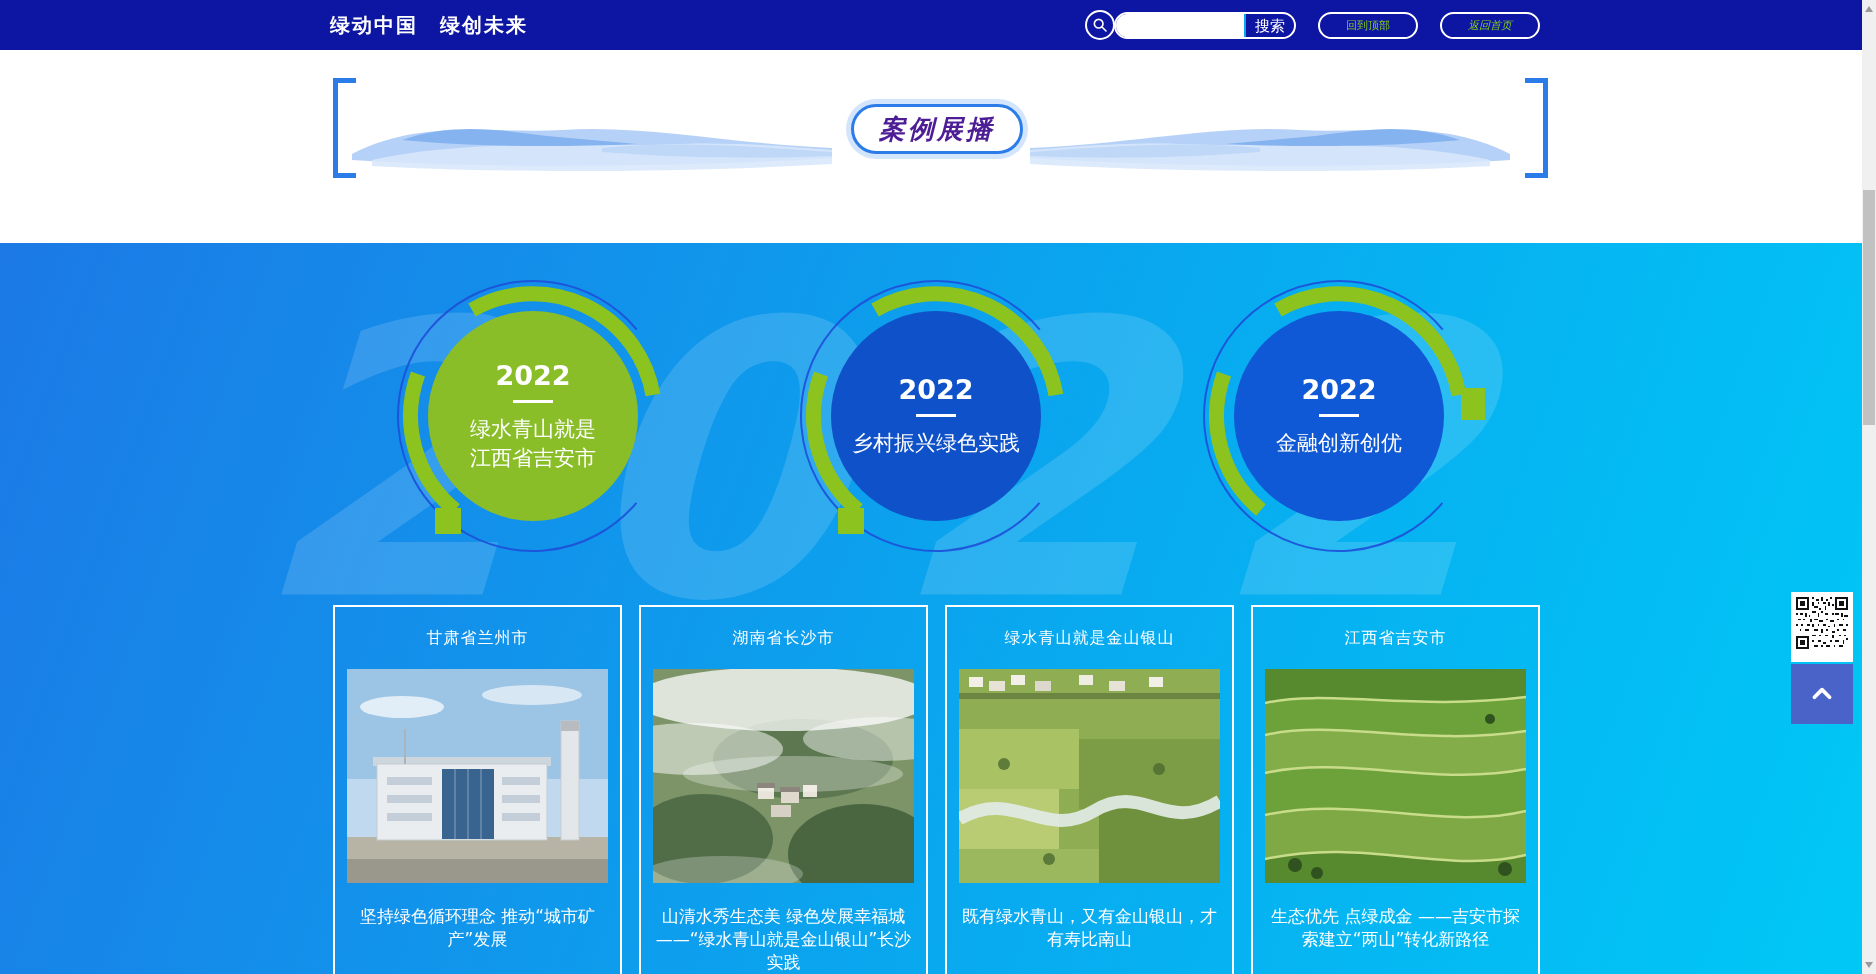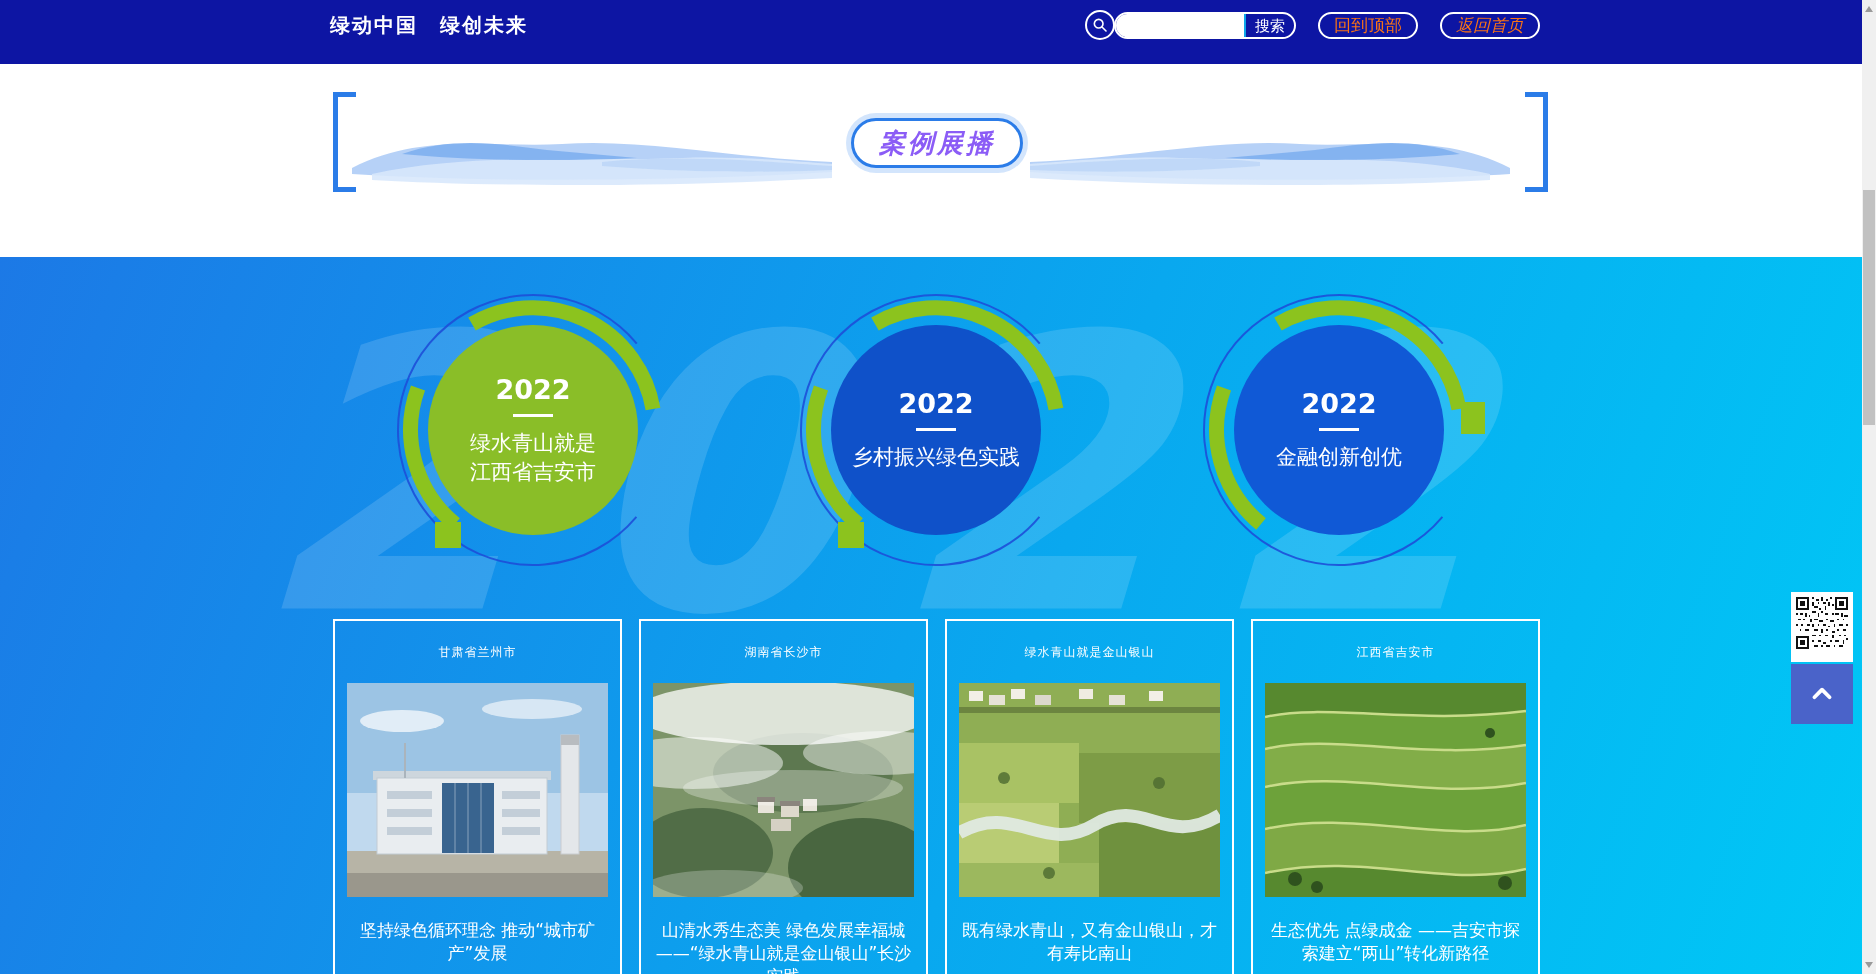--- a/index.html
+++ b/index.html
@@ -4,73 +4,73 @@
 <style>
   html,body{margin:0;padding:0;}
   body{
     width:1876px;height:974px;overflow:hidden;position:relative;
     font-family:"DejaVu Sans","Liberation Sans",sans-serif;
     background:#ffffff;
   }
   .page{position:absolute;left:0;top:0;width:1862px;height:974px;overflow:hidden;}
 
   
-  .header{position:relative;width:100%;height:64px;background:#0d15a3;}
+  .header{position:relative;width:100%;height:50px;background:#0d15a3;}
   .brand{position:absolute;left:330px;top:0;line-height:50px;color:#fff;
          font-size:20px;font-weight:bold;letter-spacing:2px;}
   .search-icon{position:absolute;left:1085px;top:10px;width:30px;height:30px;border-radius:50%;
                border:2px solid #fff;box-sizing:border-box;display:flex;align-items:center;justify-content:center;cursor:pointer;}
   .search-box{position:absolute;left:1114px;top:12px;width:182px;height:27px;box-sizing:border-box;
               border:2px solid #fff;border-radius:14px;display:flex;overflow:hidden;}
   .search-box input{flex:1;border:none;outline:none;background:#fff;min-width:0;
                     font-size:13px;padding:0 8px;}
   .search-btn{width:50px;background:transparent;border:none;border-left:2px solid #0ea5e9;
               color:#fff;font-size:15px;cursor:pointer;padding:0;line-height:23px;}
   .pill-btn{position:absolute;top:12px;height:27px;width:100px;box-sizing:border-box;
-            border:2px solid #fff;border-radius:14px;background:transparent;color:#f97316;
-            font-size:17px;line-height:23px;text-align:center;cursor:pointer;padding:0;}
+            border:2px solid #fff;border-radius:14px;background:transparent;color:#84cc16;
+            font-size:11px;line-height:23px;text-align:center;cursor:pointer;padding:0;}
   .pill-top{left:1318px;} .pill-home{left:1440px;font-style:italic;}
 
   
   .hero{position:relative;width:100%;height:193px;background:#fff;}
   .bracket{position:absolute;top:28px;height:100px;width:18px;}
   .bracket::before,.bracket::after{content:"";position:absolute;width:18px;height:5px;background:#2b7ce8;}
   .bracket::before{top:0;} .bracket::after{bottom:0;}
   .bracket-l{left:333px;border-left:5px solid #2b7ce8;}
   .bracket-l::before,.bracket-l::after{left:0;}
   .bracket-r{left:1525px;border-right:5px solid #2b7ce8;}
   .bracket-r::before,.bracket-r::after{right:0;}
   .mountains{position:absolute;top:38px;width:480px;height:110px;filter:blur(0.6px);}
   .mtn-l{left:352px;} .mtn-r{left:1030px;transform:scaleX(-1);}
   .title-badge{position:absolute;left:851px;top:54px;width:172px;height:50px;box-sizing:border-box;
                background:#fff;border:3px solid #2b7ce8;border-radius:27px;
                box-shadow:0 0 0 5px rgba(110,170,245,.30);
                display:flex;align-items:center;justify-content:center;}
-  .title-badge span{font-size:26px;font-weight:bold;font-style:italic;color:#8b5cf6;letter-spacing:3px;}
+  .title-badge span{font-size:26px;font-weight:bold;font-style:italic;color:#4c1d95;letter-spacing:3px;}
 
   
   .showcase{position:relative;width:100%;height:731px;overflow:hidden;
             background:linear-gradient(110deg,#1c79e6 0%,#09a8ef 55%,#00c8f6 100%);}
   .watermark{position:absolute;left:50%;top:220px;transform:translate(-50%,-50%) skewX(-6deg);
              font-size:380px;font-weight:bold;font-style:italic;letter-spacing:55px;
              color:rgba(255,255,255,0.14);white-space:nowrap;pointer-events:none;}
   .badge-group{position:absolute;top:23px;width:300px;height:300px;}
   .bg1{left:383px;} .bg2{left:786px;} .bg3{left:1189px;}
   .badge-group svg{position:absolute;left:0;top:0;}
   .year-circle{position:absolute;left:45px;top:45px;width:210px;height:210px;border-radius:50%;
                display:flex;flex-direction:column;align-items:center;justify-content:center;color:#fff;}
   .c-green{background:#8abe28;} .c-blue{background:#0f51c9;} .c-blue2{background:#1059d6;}
   .year{font-size:27px;font-weight:bold;}
   .year-divider{width:40px;height:3px;background:#fff;margin:9px 0 12px;}
   .year-line{font-size:21px;line-height:29px;font-weight:500;}
 
   .cards{position:absolute;left:333px;top:362px;width:1210px;display:flex;gap:17px;}
   .card{width:289px;box-sizing:border-box;border:2px solid #fff;height:430px;background:transparent;}
   .card-title{height:62px;display:flex;align-items:center;justify-content:center;
-              color:#fff;font-size:12px;letter-spacing:1px;}
+              color:#fff;font-size:16px;letter-spacing:1px;}
   .card-image{margin:0 12px;height:214px;overflow:hidden;}
   .card-image svg{display:block;width:100%;height:100%;}
   .card-desc{margin:22px 12px 0;color:#fff;font-size:17px;line-height:23px;text-align:center;}
 
   
   .float-qr{position:absolute;left:1791px;top:592px;width:62px;height:70px;background:#fff;
             display:flex;justify-content:center;}
   .float-qr svg{margin-top:5px;}
   .float-top{position:absolute;left:1791px;top:664px;width:62px;height:60px;background:#4a63c9;
              border:none;display:flex;align-items:center;justify-content:center;cursor:pointer;}

